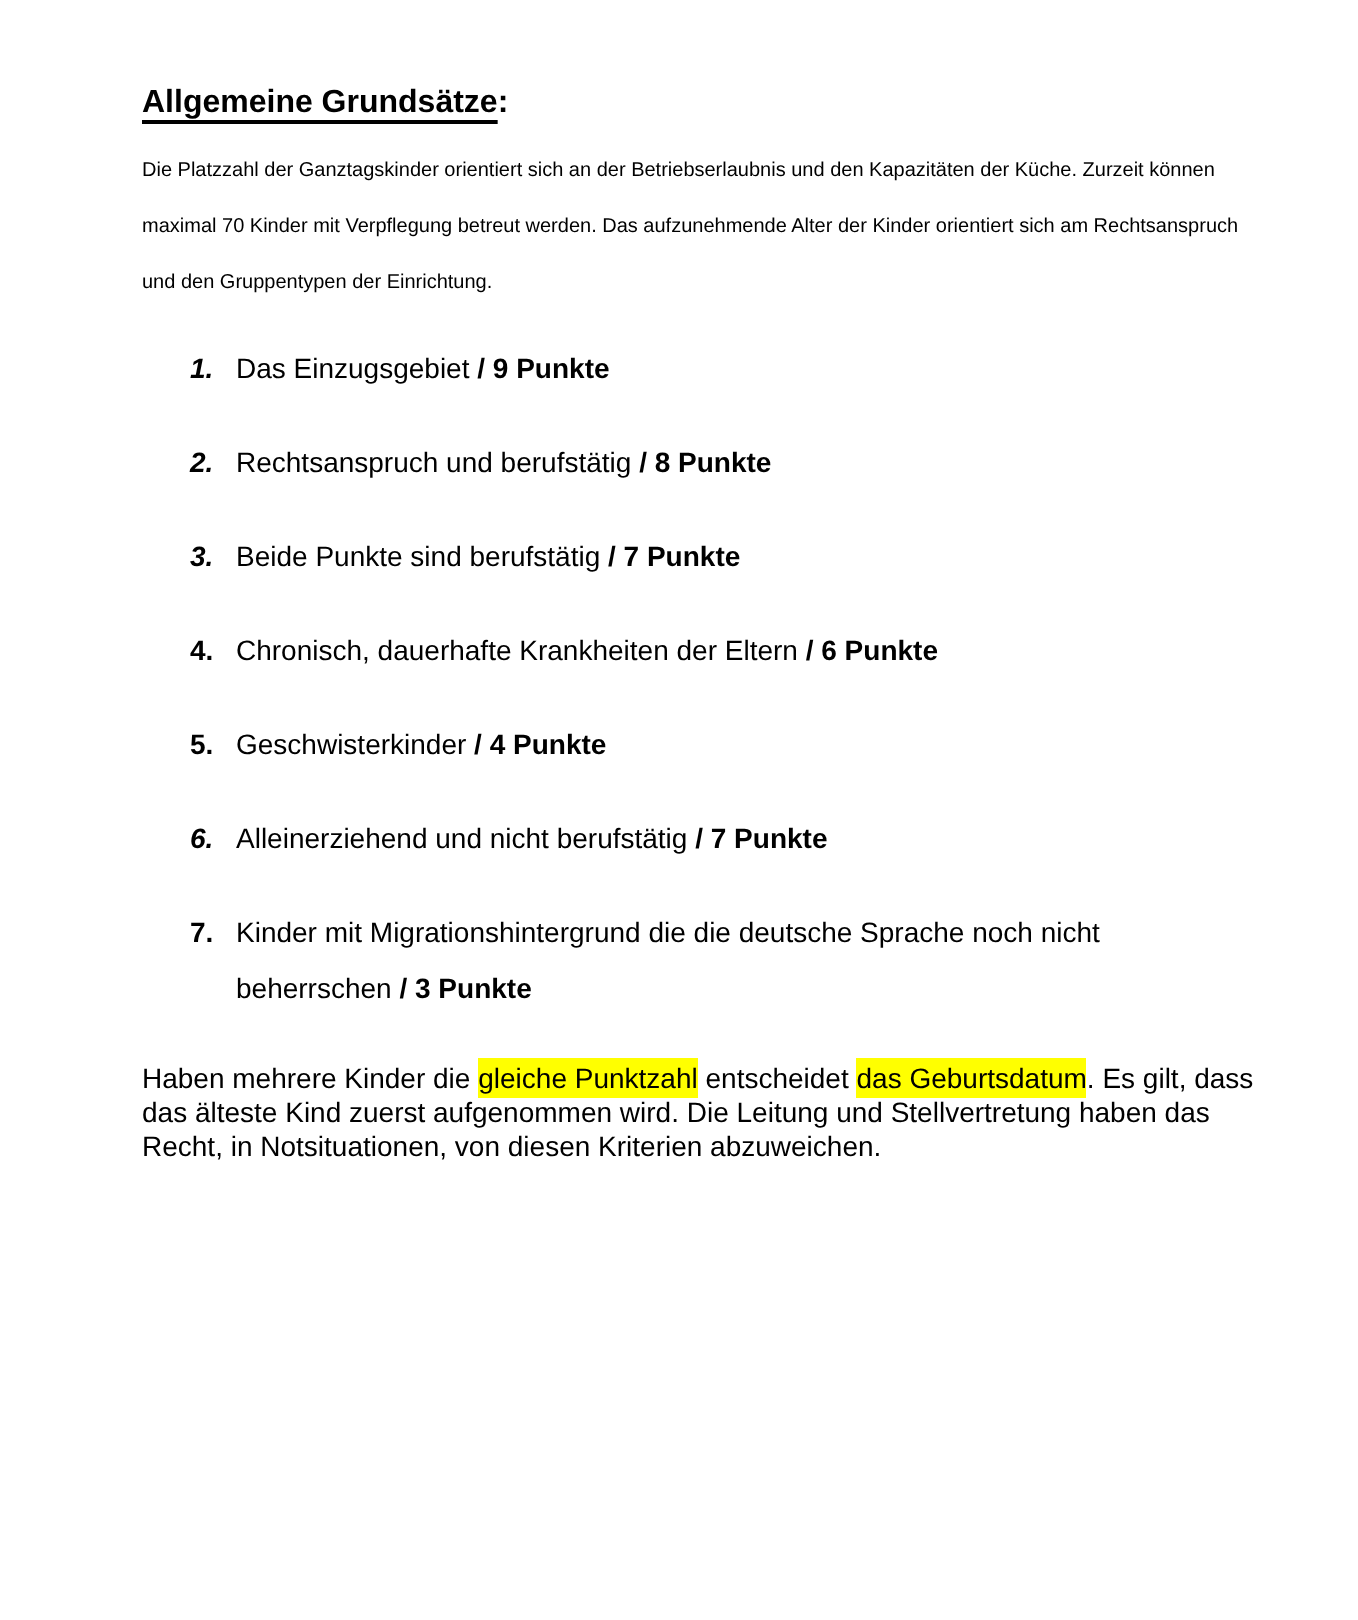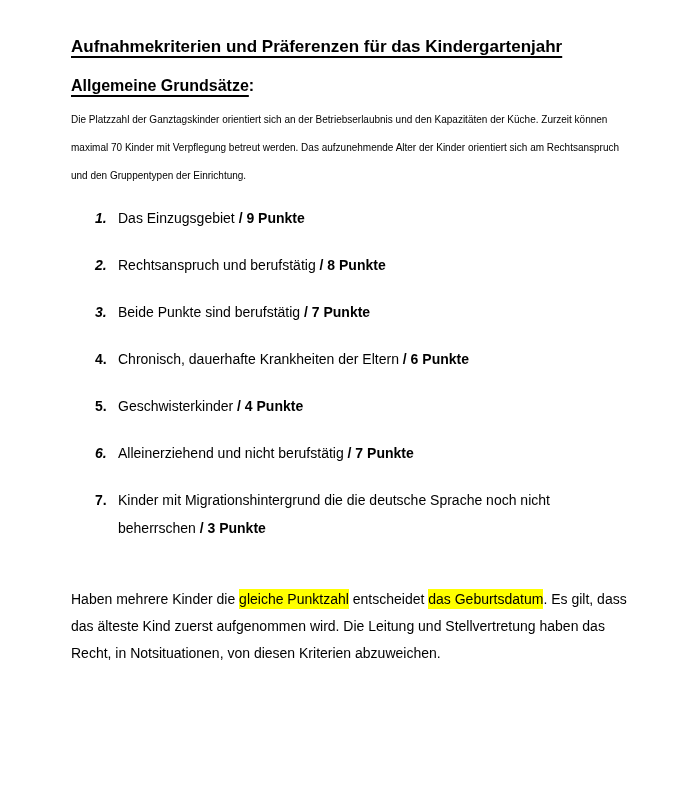--- a/index.html
+++ b/index.html
@@ -57,36 +57,35 @@
     width: 23px;
     margin-left: 24px;
     font-weight: bold;
   }
   .num[data-style="italic"] { font-style: italic; }
   .crit-body { flex: 1 1 auto; }
   .pts { font-weight: bold; }
 
   .closing {
     font-size: 14px;
-    line-height: 27px;
-    margin-top: 44px;
+    line-height: 17px;
+    margin-top: 23px;
     max-width: 560px;
   }
   mark.hl {
     color: #000000;
     padding: 2px 0;
   }
 </style>
 </head>
 <body>
 
 <div class="page">
 
   <div class="doc-title">
-    <div><span class="u2">Aufnahmekriterien und Präferenzen für das Kindergartenjahr</span></div>
   </div>
 
   <div class="h2 h2-first"><span class="u2">Allgemeine Grundsätze</span><span>:</span></div>
 
   <p class="para">Die Platzzahl der Ganztagskinder orientiert sich an der Betriebserlaubnis und den Kapazitäten der Küche. Zurzeit können maximal 70 Kinder mit Verpflegung betreut werden. Das aufzunehmende Alter der Kinder orientiert sich am Rechtsanspruch und den Gruppentypen der Einrichtung.</p>
 
 
   <ol class="criteria">
     <li>
       <span class="num" data-style="italic">1.</span>

